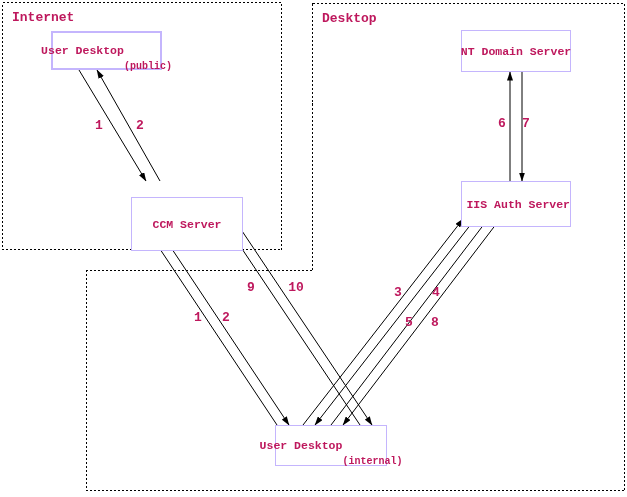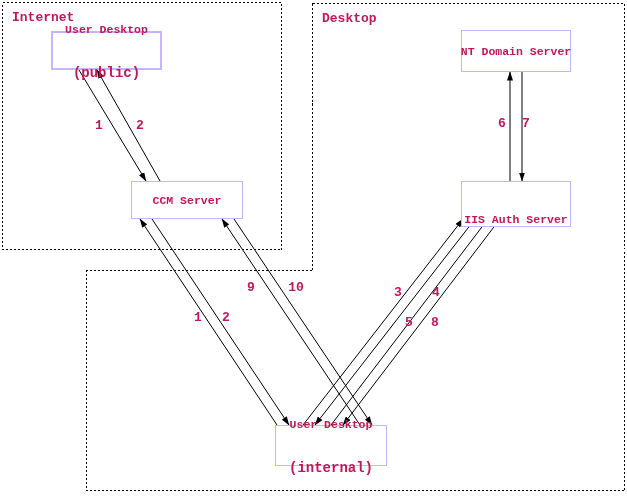--- a/index.html
+++ b/index.html
@@ -29,34 +29,33 @@
     font-weight: bold;
     white-space: nowrap;
     letter-spacing: 0px;
   }
   .node {
     position: absolute;
     box-sizing: border-box;
     border: 1px solid #c4b5fd;
     background: #ffffff;
     display: flex;
-    flex-direction: column;
     align-items: center;
     justify-content: center;
     text-align: center;
   }
   .node.thick { border-width: 2px; }
   .node .title {
     font-size: 11.5px;
     font-weight: bold;
     white-space: nowrap;
     line-height: 13px;
   }
   .node .subtitle {
-    font-size: 14px;
+    font-size: 10px;
     font-weight: bold;
     white-space: nowrap;
     line-height: 11px;
     margin-top: 32px;
   }
   .flow-num {
     position: absolute;
     font-size: 13px;
     font-weight: bold;
     transform: translate(-50%, -50%);
@@ -98,21 +97,21 @@
   </svg>
 
   <div class="zone-label" style="left:12px; top:10px;">Internet</div>
   <div class="zone-label" style="left:322px; top:11px;">Desktop</div>
 
   <div class="node thick" style="left:51px; top:31px; width:111px; height:39px;">
     <div class="title">User Desktop</div>
     <div class="subtitle">(public)</div>
   </div>
 
-  <div class="node" style="left:131px; top:181px; width:112px; height:38px;">
+  <div class="node" style="left:131px; top:197px; width:112px; height:54px;">
     <div class="title">CCM Server</div>
   </div>
 
   <div class="node" style="left:461px; top:30px; width:110px; height:42px;">
     <div class="title">NT Domain Server</div>
   </div>
 
   <div class="node" style="left:461px; top:181px; width:110px; height:46px;justify-content:flex-end;">
     <div class="title">IIS Auth Server</div>
   </div>

